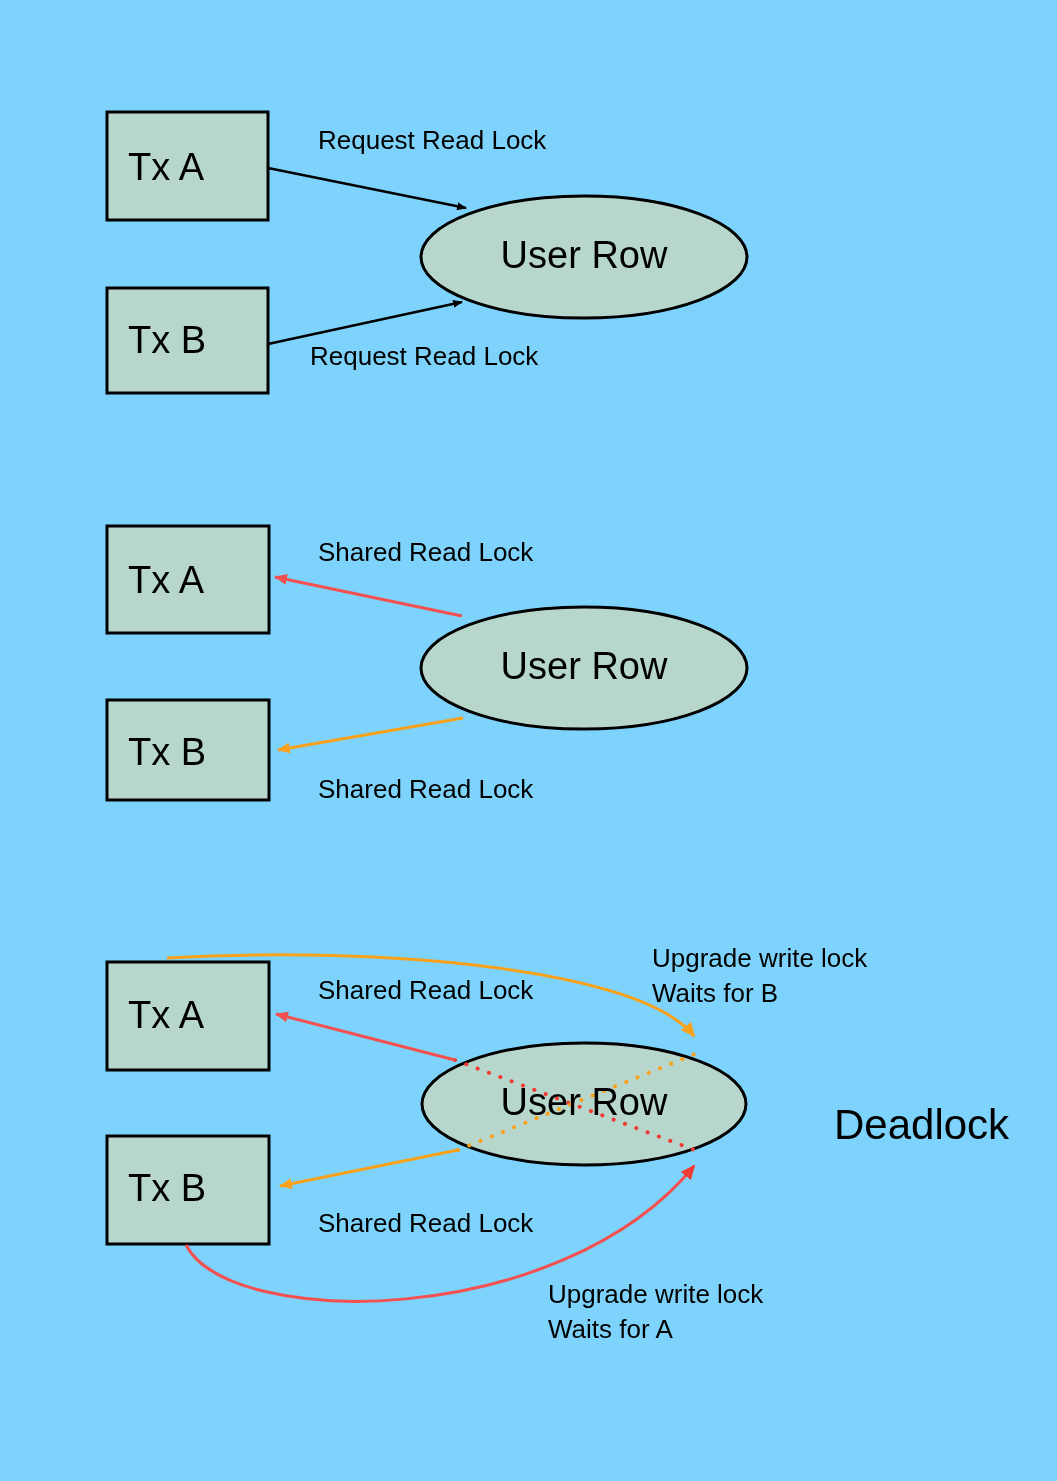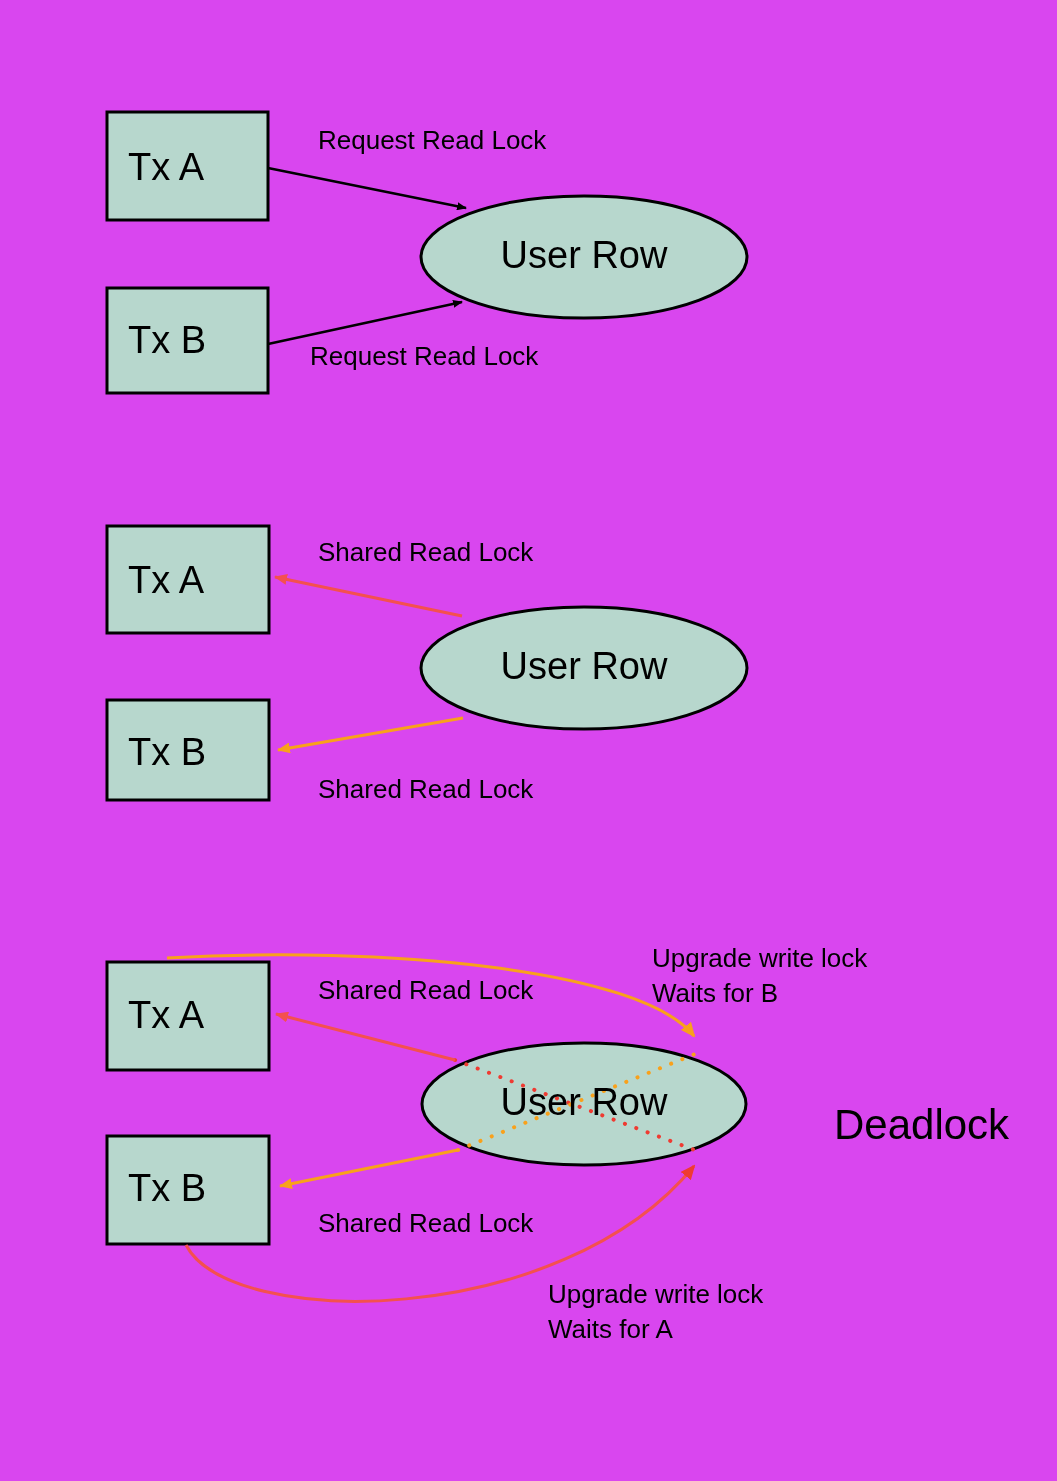--- a/index.html
+++ b/index.html
@@ -11,21 +11,21 @@
   body {
     width: 1057px;
     height: 1481px;
     font-family: "Liberation Sans", sans-serif;
     overflow: hidden;
   }
   #diagram-root {
     position: relative;
     width: 1057px;
     height: 1481px;
-    background: #d946ef;
+    background: #7dd3fc;
   }
   svg.canvas {
     position: absolute;
     top: 0;
     left: 0;
     width: 1057px;
     height: 1481px;
   }
   .node-label {
     font-family: "Liberation Sans", sans-serif;

